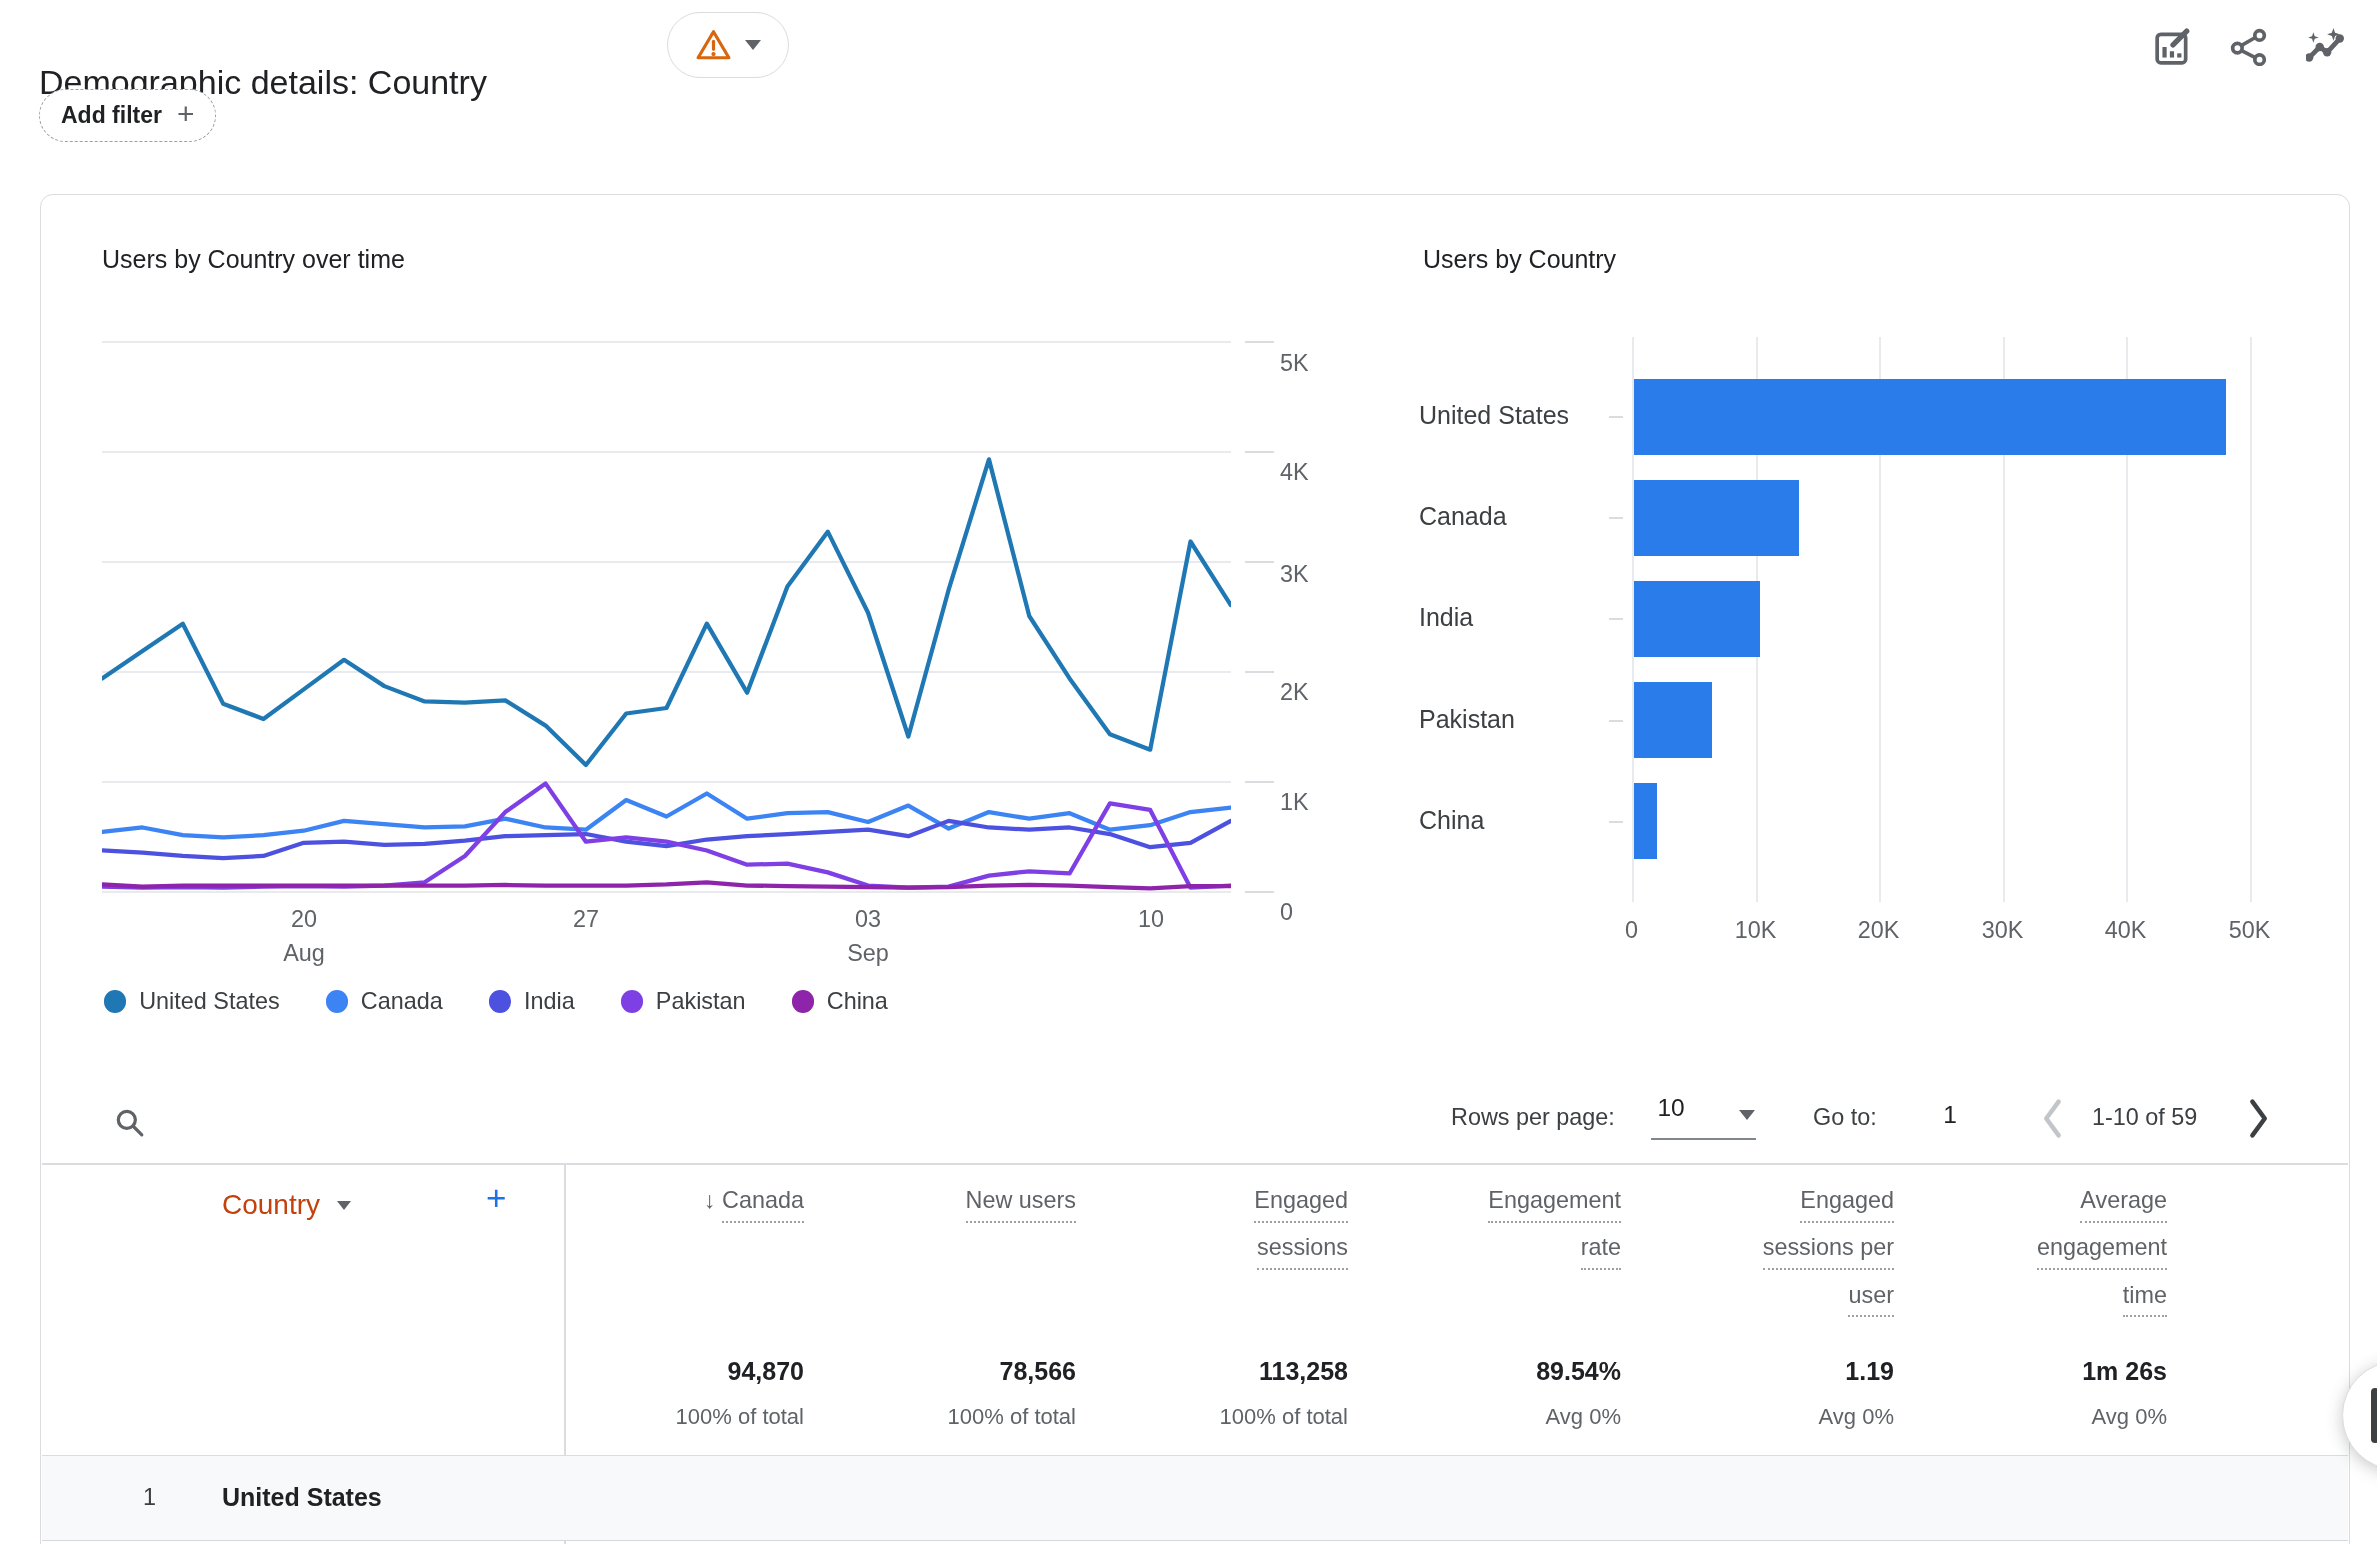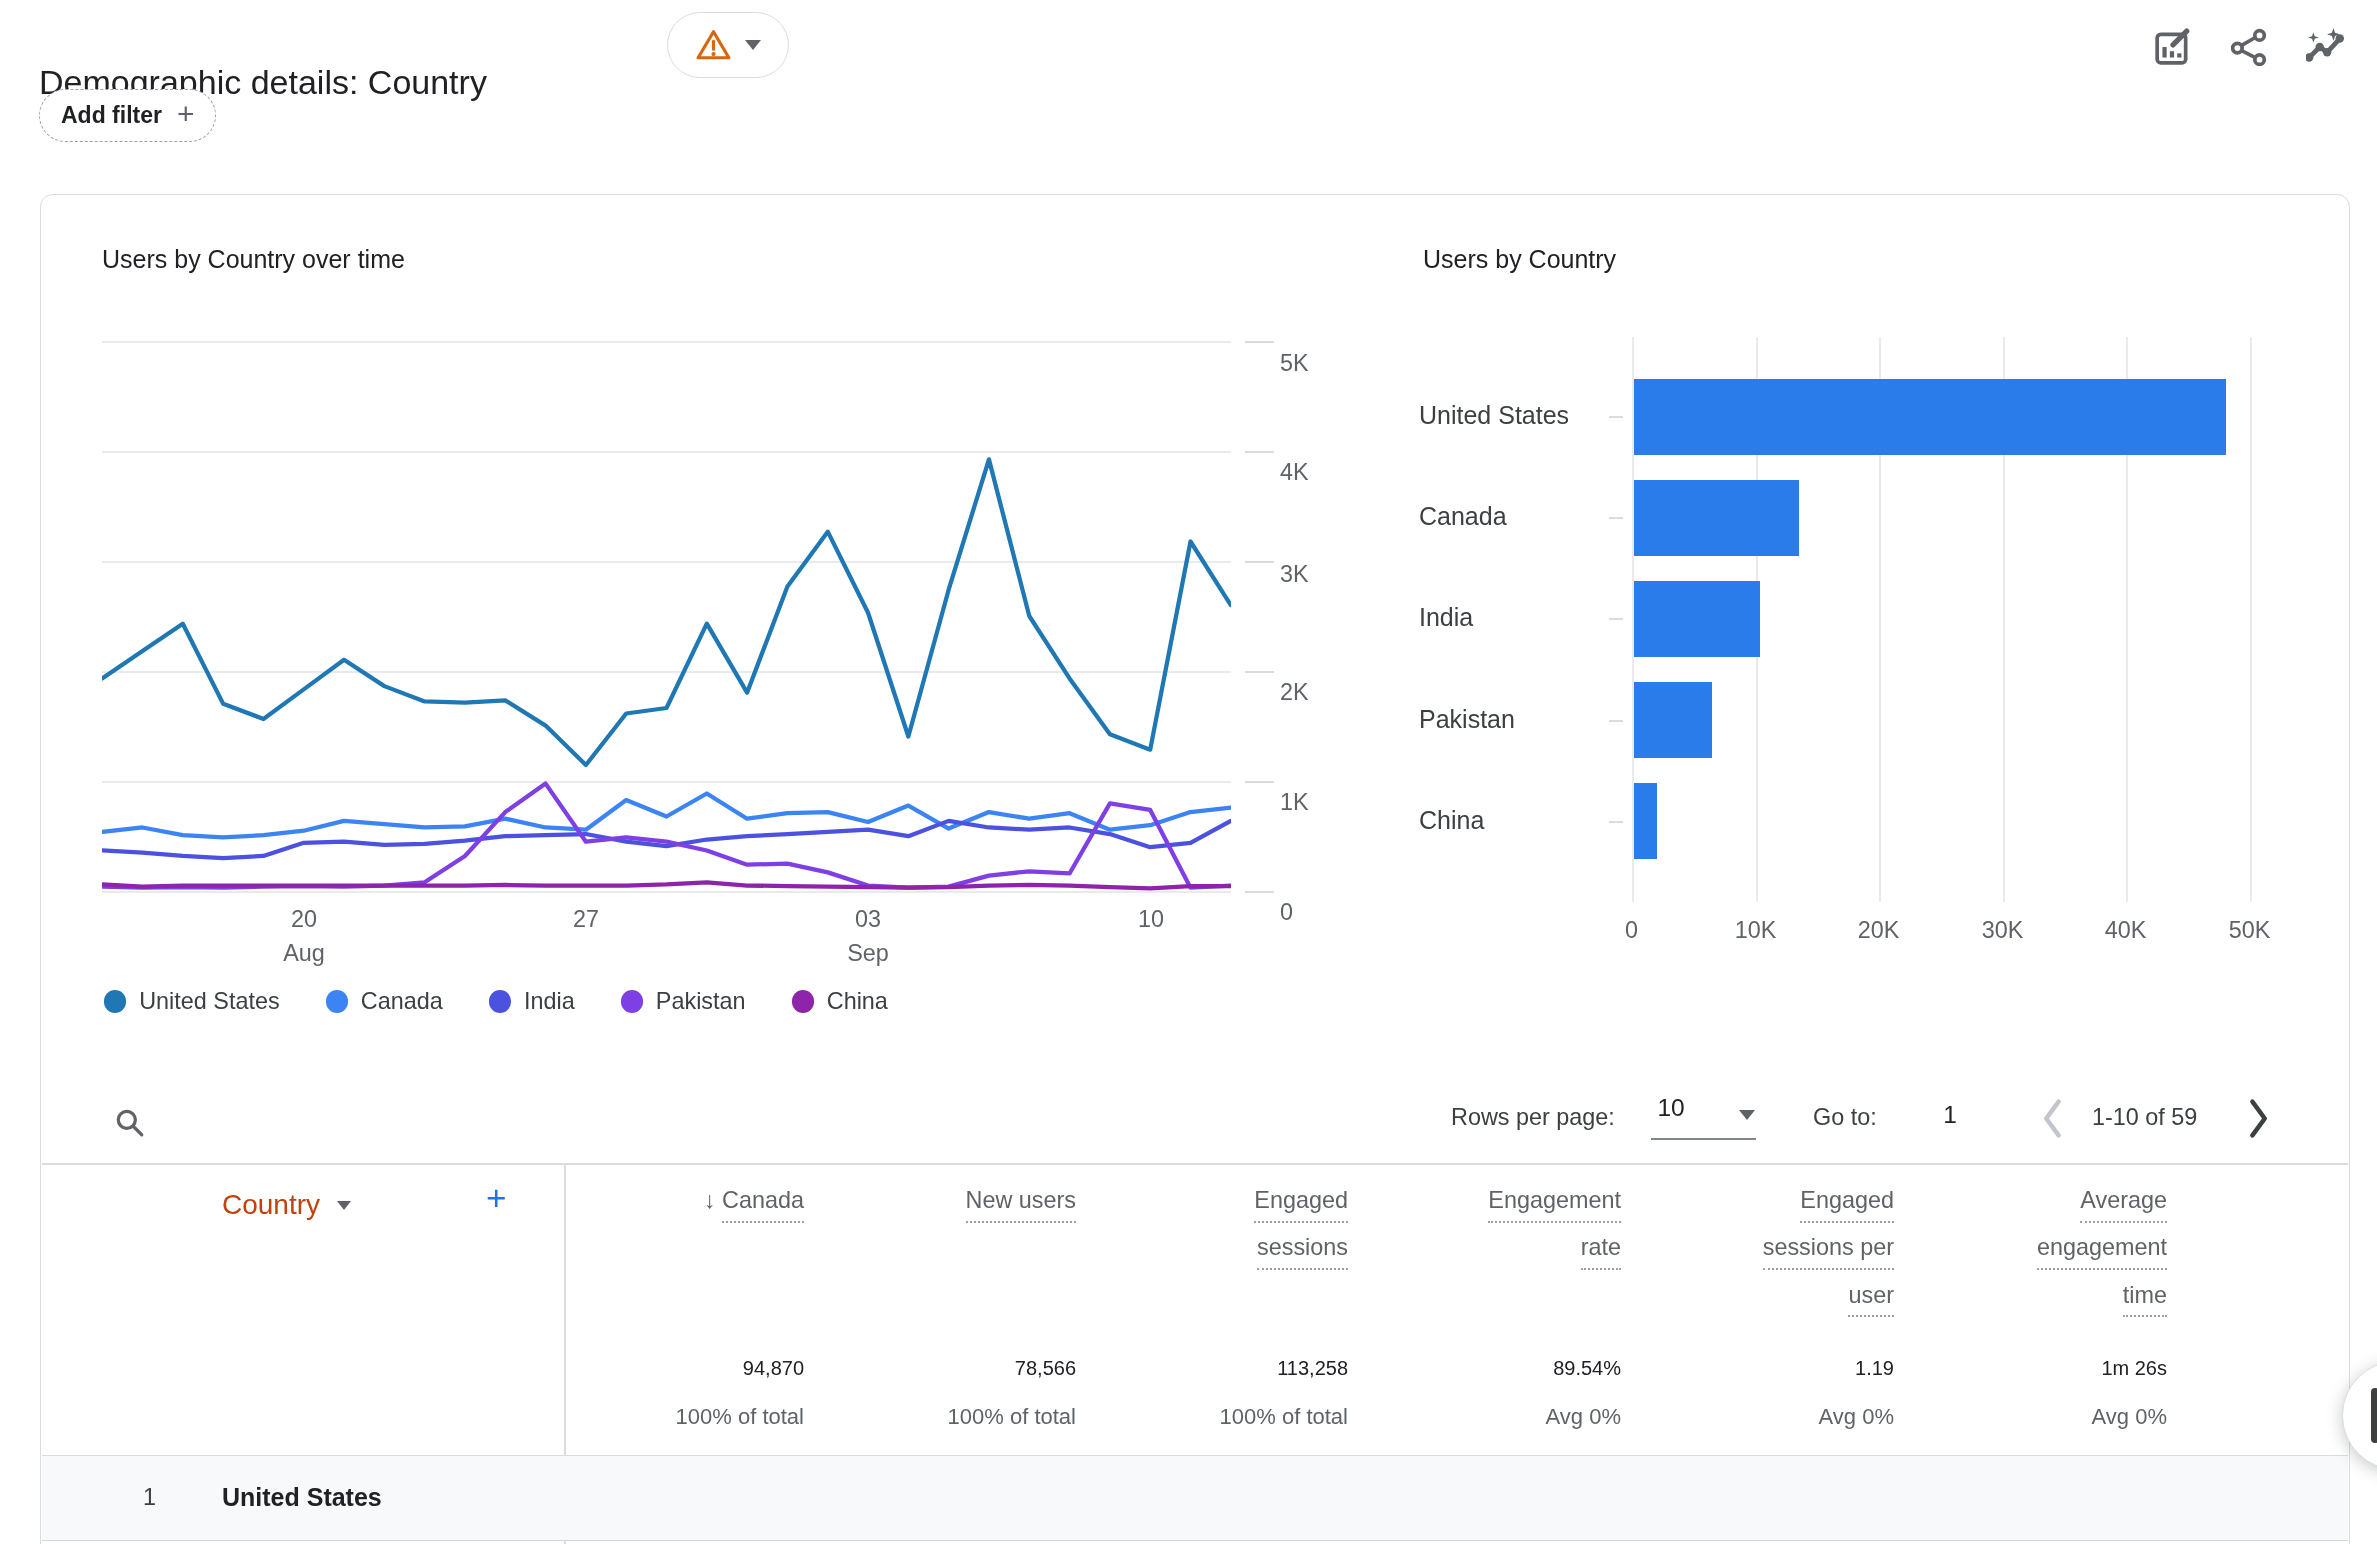--- a/index.html
+++ b/index.html
@@ -60,21 +60,21 @@
   .divider-v{position:absolute;background:#dadce0;width:1.6px;}
 
   
   .dim-head{position:absolute;left:222px;top:1189px;display:flex;align-items:center;gap:17px;cursor:pointer;}
   .dim-head .lbl{font-size:28px;color:#c2410c;}
   .addcol{position:absolute;left:486px;top:1178px;font-size:35px;color:#1a73e8;cursor:pointer;font-weight:normal;}
   .mh{position:absolute;text-align:right;font-size:23.4px;color:#5f6368;line-height:32px;cursor:pointer;}
   .mh .line{display:block;margin-bottom:8.5px;white-space:nowrap;}
   .mh .u{display:inline-block;border-bottom:2.7px dotted #9aa0a6;padding-bottom:4.8px;}
   .mh .arrow{margin-right:6.4px;color:#5f6368;}
-  .tv{position:absolute;text-align:right;font-size:20px;font-weight:normal;color:#202124;white-space:nowrap;}
+  .tv{position:absolute;text-align:right;font-size:25px;font-weight:bold;color:#202124;white-space:nowrap;}
   .ts{position:absolute;text-align:right;font-size:22px;color:#5f6368;white-space:nowrap;}
   .row-bg{position:absolute;left:42px;top:1455px;width:2306px;height:84px;background:#f8f9fa;
           border-top:1.1px solid #dadce0;border-bottom:1.6px solid #d6d9dc;cursor:pointer;}
   .rv{position:absolute;top:1455px;height:84px;line-height:84px;text-align:right;font-size:25px;color:#3c4043;white-space:nowrap;}
   .rank{position:absolute;left:143px;top:1455px;height:84px;line-height:84px;font-size:23.4px;color:#3c4043;}
   .rcountry{position:absolute;left:222px;top:1455px;height:84px;line-height:84px;font-size:25px;font-weight:bold;color:#202124;}
 
   
   .scroll-fab{position:absolute;left:2342px;top:1361px;width:107px;height:107px;border-radius:50%;background:#fff;
               border:1.1px solid #dadce0;box-shadow:0 3.2px 16px rgba(60,64,67,.28);cursor:pointer;}

